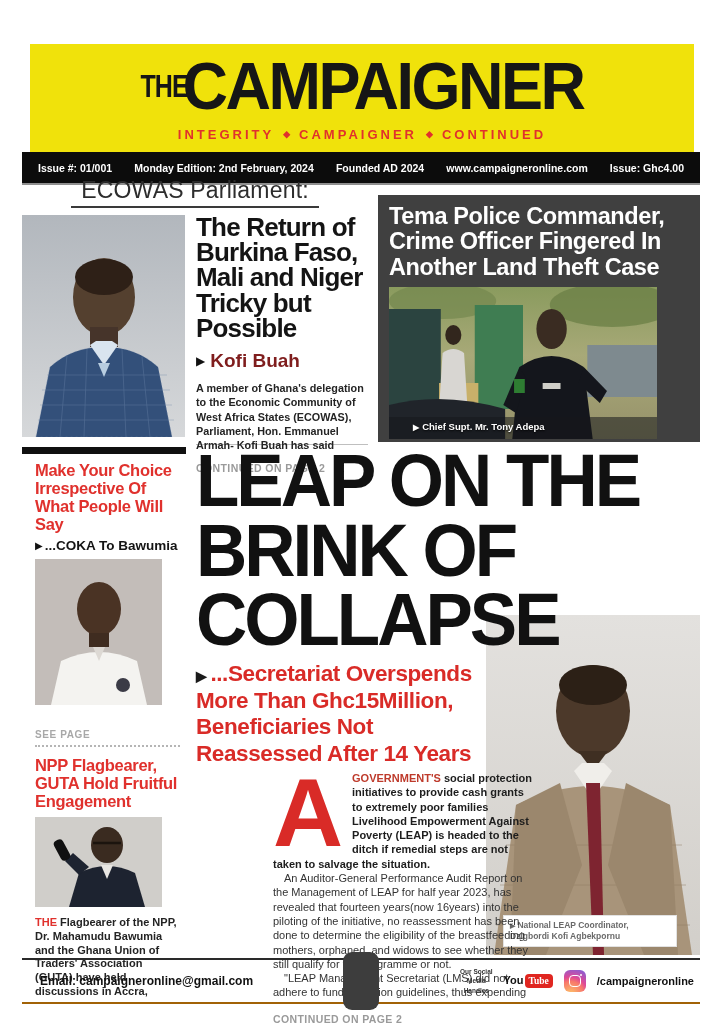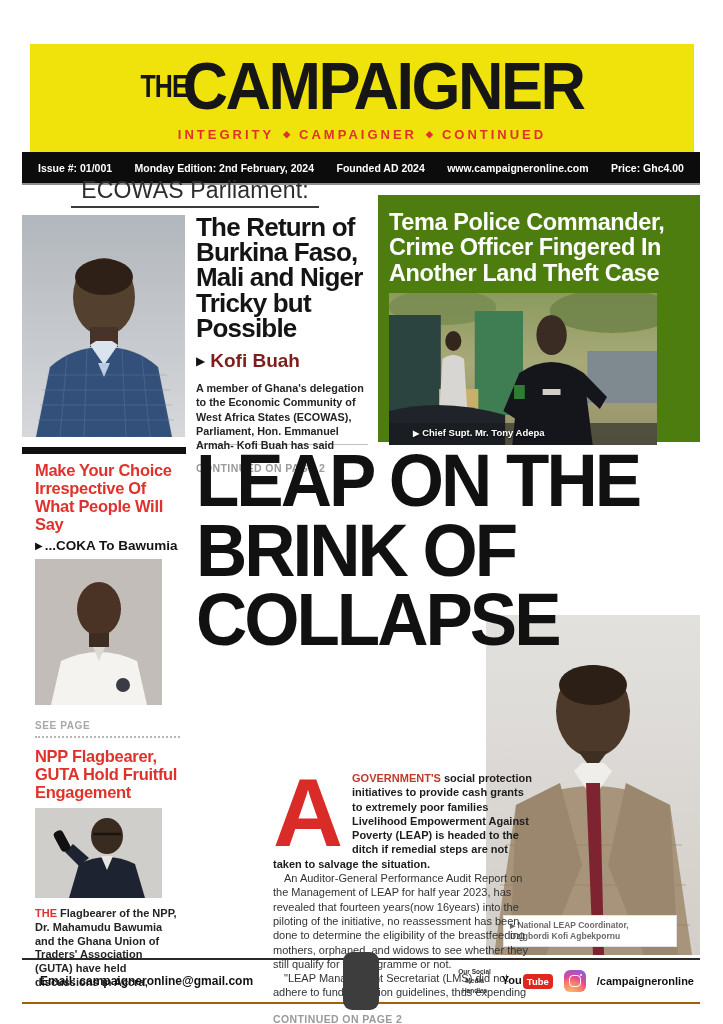--- a/index.html
+++ b/index.html
@@ -34,38 +34,38 @@
   .eco-photo { width:163px; height:222px; flex:none; }
   .eco-col { margin-left:11px; width:172px; }
   .eco-headline { font-size:26px; line-height:0.97; font-weight:800; color:#141414; letter-spacing:-0.8px; }
   .eco-byline { margin-top:9px; display:flex; align-items:center; }
   .eco-byline .ptr { font-size:12px; color:#111; margin-right:5px; }
   .eco-byline .name { font-size:19px; font-weight:800; color:#7f1d1d; }
   .eco-body { margin-top:9px; font-size:10.8px; line-height:1.32; font-weight:600; color:#242424; }
   .continued { margin-top:10px; font-size:10.5px; font-weight:600; color:#9a9a9a; letter-spacing:0.4px; }
 
   
-  .tema { position:absolute; left:378px; top:195px; width:322px; height:247px; background:#4d7c0f; padding:15px 11px; }
+  .tema { position:absolute; left:378px; top:195px; width:322px; height:247px; background:#404040; padding:9px 11px; }
   .tema-headline { color:#fff; font-size:23.5px; font-weight:800; line-height:1.08; letter-spacing:-0.4px; white-space:pre-line; }
   .tema-photo-wrap { position:relative; margin-top:7px; width:268px; height:152px; }
   .tema-photo { width:100%; height:100%; display:block; }
   .tema-caption { position:absolute; left:24px; bottom:7px; color:#fff; font-size:9.5px; font-weight:700;
     text-shadow:0 1px 2px rgba(0,0,0,.9); }
   .tema-caption .ptr { margin-right:3px; font-size:8px; }
 
   
   .sidebar { position:absolute; left:22px; top:447px; width:164px; height:592px; overflow:hidden; }
   .side-bar-top { width:164px; height:7px; background:#101010; }
   .side-inner { padding:7px 2px 0 13px; }
   .side-head { font-size:16.5px; font-weight:800; color:#E0312D; line-height:1.09; letter-spacing:-0.3px; }
   .side-byline { margin-top:5px; display:flex; align-items:center; }
   .side-byline .ptr { font-size:10px; color:#111; margin-right:2px; }
   .side-byline .txt { font-size:13.5px; font-weight:800; color:#141414; }
   .coka-photo { margin-top:6px; width:127px; height:146px; display:block; }
-  .see-page { margin-top:15px; font-size:10px; font-weight:600; color:#a8a8a8; letter-spacing:0.6px; }
+  .see-page { margin-top:24px; font-size:10px; font-weight:600; color:#a8a8a8; letter-spacing:0.6px; }
   .dotted { border-top:2px dotted #b5b5b5; margin:5px 4px 9px 0; }
   .npp-photo { margin-top:7px; width:127px; height:90px; display:block; }
   .side-body { margin-top:9px; font-size:11px; font-weight:700; color:#242424; line-height:1.26; width:148px; }
   .side-body .lead-red { color:#E0312D; }
   .side-bar-bottom { position:absolute; left:0; bottom:0; width:164px; height:8px; background:#101010; }
 
   
   .lead { position:absolute; left:196px; top:447px; width:504px; height:508px; }
   .lead-photo-wrap { position:absolute; left:290px; top:168px; width:214px; height:340px; }
   .lead-photo { width:100%; height:100%; display:block; }
@@ -89,21 +89,21 @@
   .footer { position:absolute; left:22px; top:958px; width:678px; height:46px;
     border-top:2px solid #2a2a2a; border-bottom:2px solid #a16207;
     display:flex; align-items:center; }
   .footer-email { margin-left:18px; font-size:12px; font-weight:800; color:#111; }
   .clip { position:absolute; left:50%; top:50%; transform:translate(-50%,-50%); width:36px; height:58px;
     background:#3d3d3d; border-radius:9px; z-index:3; }
   .footer-right { margin-left:auto; margin-right:6px; display:flex; align-items:center; gap:11px; }
   .social-label { font-size:6.5px; font-weight:700; color:#333; white-space:pre-line; text-align:center; line-height:1.4; }
   .yt { display:flex; }
   .yt-you { font-size:11px; font-weight:800; color:#111; margin-right:1px; }
-  .yt-badge { background:#e02620; color:#fff; font-size:9.5px; font-weight:800; border-radius:4px; padding:2px 4px; }
+  .yt-badge { background:#e02620; color:#fff; font-size:9.5px; font-weight:800; border-radius:4px; padding:2px 4px;font-family:Liberation Serif, serif; }
   .ig { width:22px; height:22px; border-radius:6px; position:relative;
     background:radial-gradient(circle at 30% 110%, #fdc468 0%, #f7786b 45%, #df4996 60%, #905ccf 90%); }
   .ig::before { content:""; position:absolute; left:5px; top:5px; width:10px; height:10px;
     border:1.6px solid #fff; border-radius:4px; }
   .ig::after { content:""; position:absolute; right:4px; top:4px; width:2px; height:2px; background:#fff; border-radius:50%; }
   .footer-handle { font-size:11px; font-weight:800; color:#111; }
 </style>
 </head>
 <body>
 
@@ -121,21 +121,21 @@
       <span class="diamond">◆</span>
       <span>CONTINUED</span>
     </div>
   </header>
 
   <div class="info-bar">
     <span>Issue #: 01/001</span>
     <span>Monday Edition: 2nd February, 2024</span>
     <span>Founded AD 2024</span>
     <span>www.campaigneronline.com</span>
-    <span>Price: Ghc4.00</span>
+    <span>Issue: Ghc4.00</span>
   </div>
 
   <div class="rule-top"></div>
   <div class="rule-mid"></div>
 
   <section class="ecowas">
     <h2 class="kicker">ECOWAS Parliament:</h2>
     <div class="eco-row">
       <svg class="eco-photo" viewBox="0 0 163 222" preserveAspectRatio="none">
         <defs>
@@ -270,20 +270,26 @@
         <path d="M184 190 L140 168 L122 250 L158 340 L192 340 Z" fill="#9b876d"></path>
       </svg>
       <div class="lead-caption"><span class="ptr">▶</span><span style="white-space:pre-line;">National LEAP Coordinator,
 Dzigbordi Kofi Agbekpornu</span></div>
     </div>
 
     <h1 class="lead-headline">LEAP ON THE
 BRINK OF
 COLLAPSE</h1>
 
+    <div class="lead-subhead">
+      <span class="ptr">▶</span><span class="sub-text">...Secretariat Overspends
+More Than Ghc15Million,
+Beneficiaries Not
+Reassessed After 14 Years</span>
+    </div>
 
     <div class="lead-body">
       <span class="dropcap">A</span>
       <p class="intro"><span class="gov">GOVERNMENT'S</span><span> social protection initiatives to provide cash grants to extremely poor families Livelihood Empowerment Against Poverty (LEAP) is headed to the ditch if remedial steps are not taken to salvage the situation.</span></p>
       <p class="para">An Auditor-General Performance Audit Report on the Management of LEAP for half year 2023, has revealed that fourteen years(now 16years) into the piloting of the initiative, no reassessment has been done to determine the eligibility of the breastfeeding mothers, orphaned, and widows to see whether they still qualify for the programme or not.</p>
       <p class="para">"LEAP Management Secretariat (LMS) did not adhere to fund utilisation guidelines, thus expending</p>
       <div class="lead-continued">CONTINUED ON PAGE 2</div>
     </div>
   </main>
 

